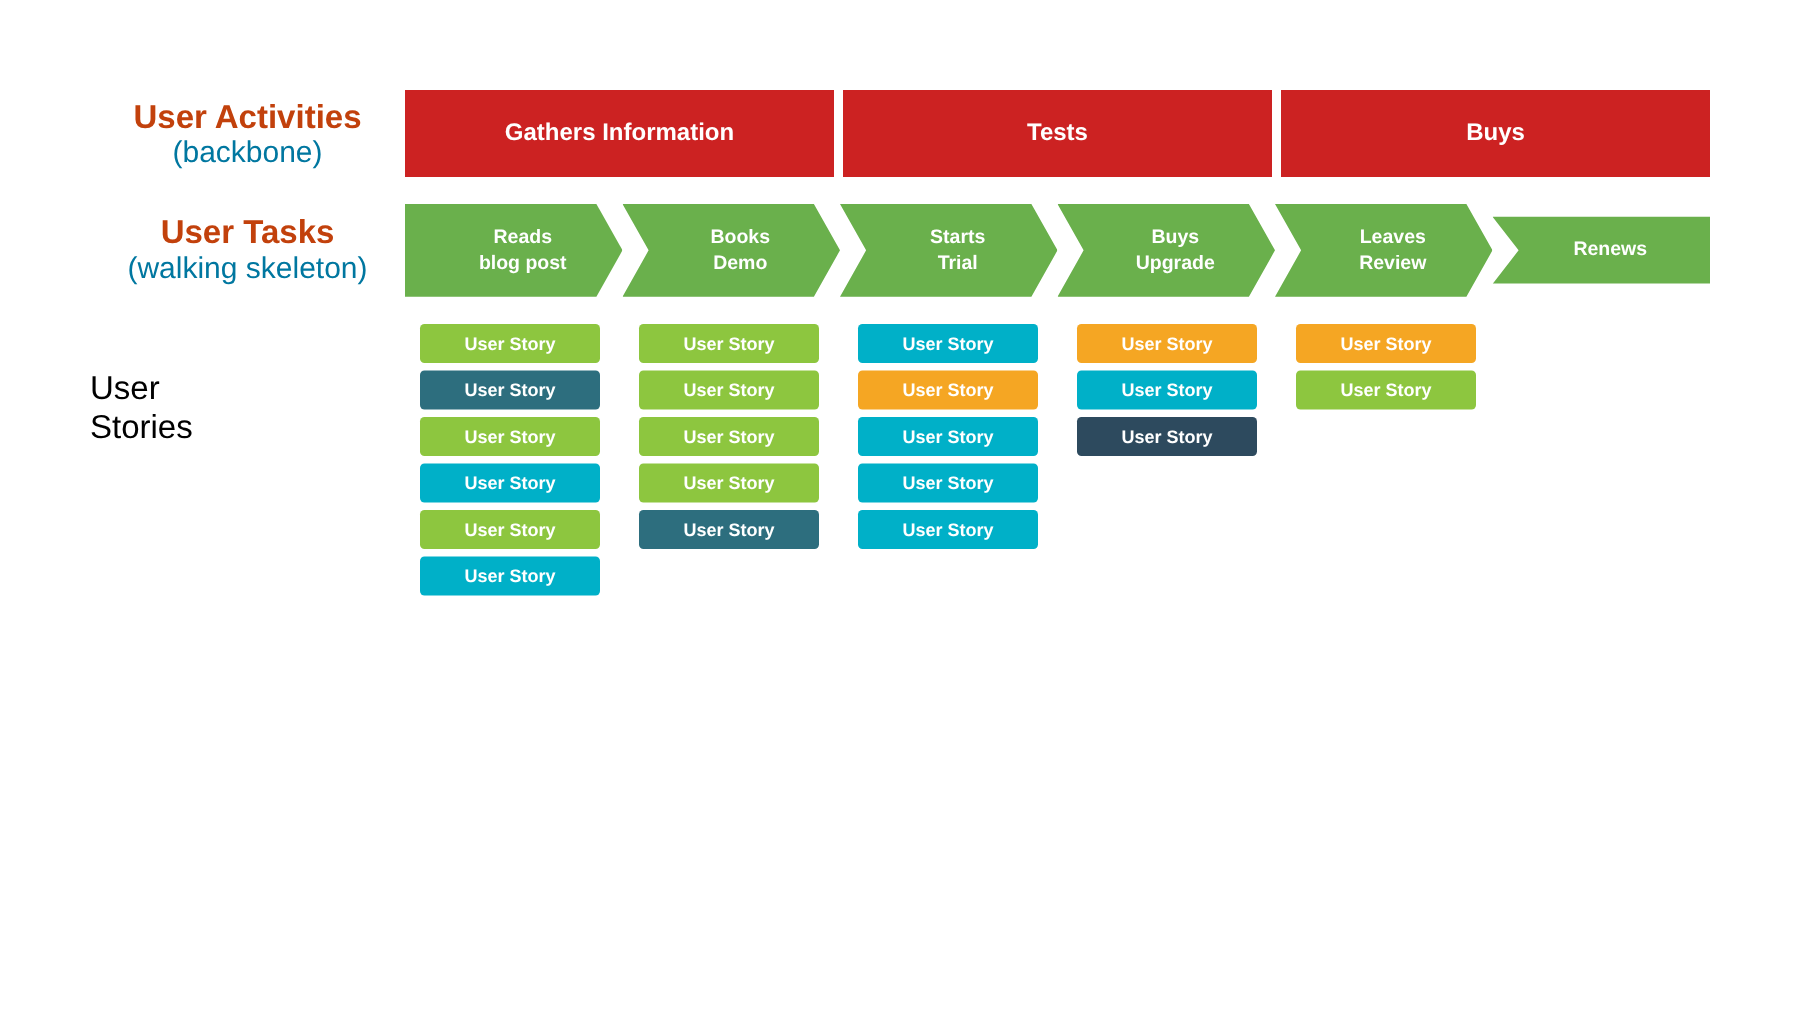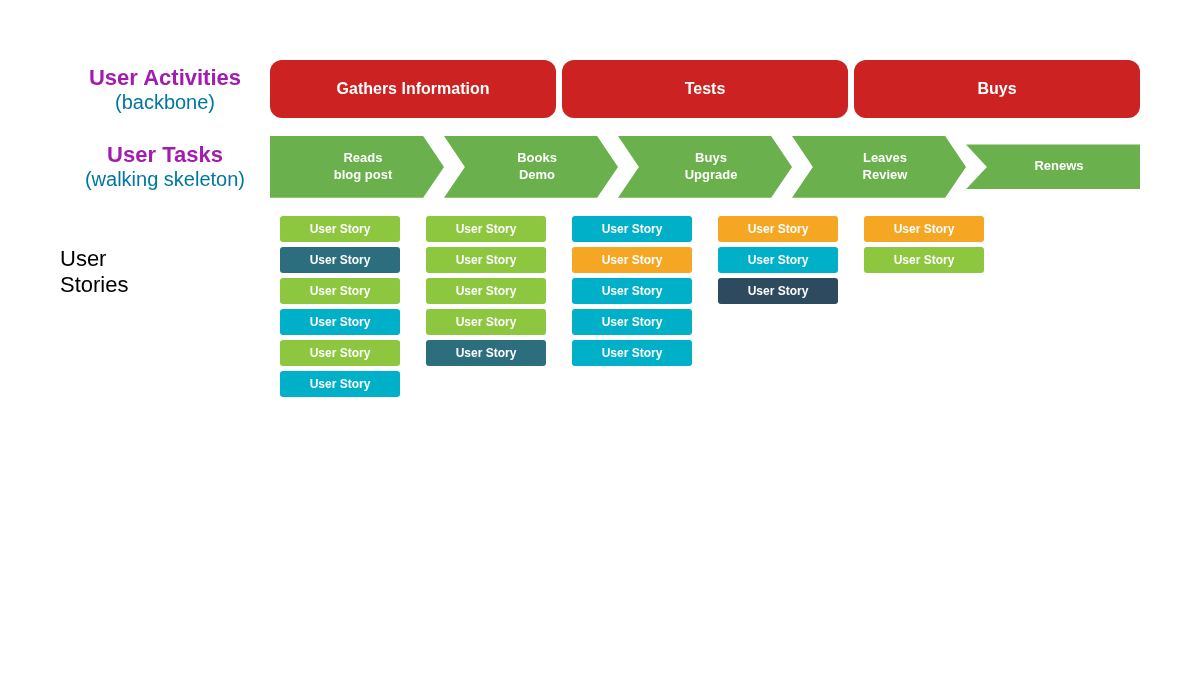--- a/index.html
+++ b/index.html
@@ -28,21 +28,21 @@
 
     .row-label {
       width: 210px;
       flex-shrink: 0;
       text-align: center;
     }
 
     .row-label .title {
       font-size: 22px;
       font-weight: bold;
-      color: #a21caf;
+      color: #c2410c;
     }
     .row-label .subtitle {
       font-size: 20px;
       color: #0077a0;
     }
 
     .row-content {
       flex: 1;
       display: flex;
       align-items: center;
@@ -51,21 +51,21 @@
 
     
     .activity-box {
       flex: 1;
       background: #cc2222;
       color: #fff;
       font-size: 16px;
       font-weight: bold;
       text-align: center;
       padding: 20px 10px;
-      border-radius: 12px;
+      border-radius: 0;
     }
 
     
     .chevron-row {
       display: flex;
       align-items: center;
       gap: 0px;
     }
 
     .chevron {
@@ -162,20 +162,23 @@
     </div>
     <div class="row-content">
       <div class="chevron-row" style="width:100%; display:flex; gap:0px;">
         <div class="chevron">
             <span>Reads<br>blog post</span>
           </div>
         <div class="chevron">
             <span>Books<br>Demo</span>
           </div>
         <div class="chevron">
+            <span>Starts<br>Trial</span>
+          </div>
+        <div class="chevron">
             <span>Buys<br>Upgrade</span>
           </div>
         <div class="chevron">
             <span>Leaves<br>Review</span>
           </div>
         <div class="chevron" style="clip-path: polygon(0% 0%, 100% 0%, 100% 100%, 0% 100%, 12% 50%);">
             <span>Renews</span>
           </div>
       </div>
     </div>

